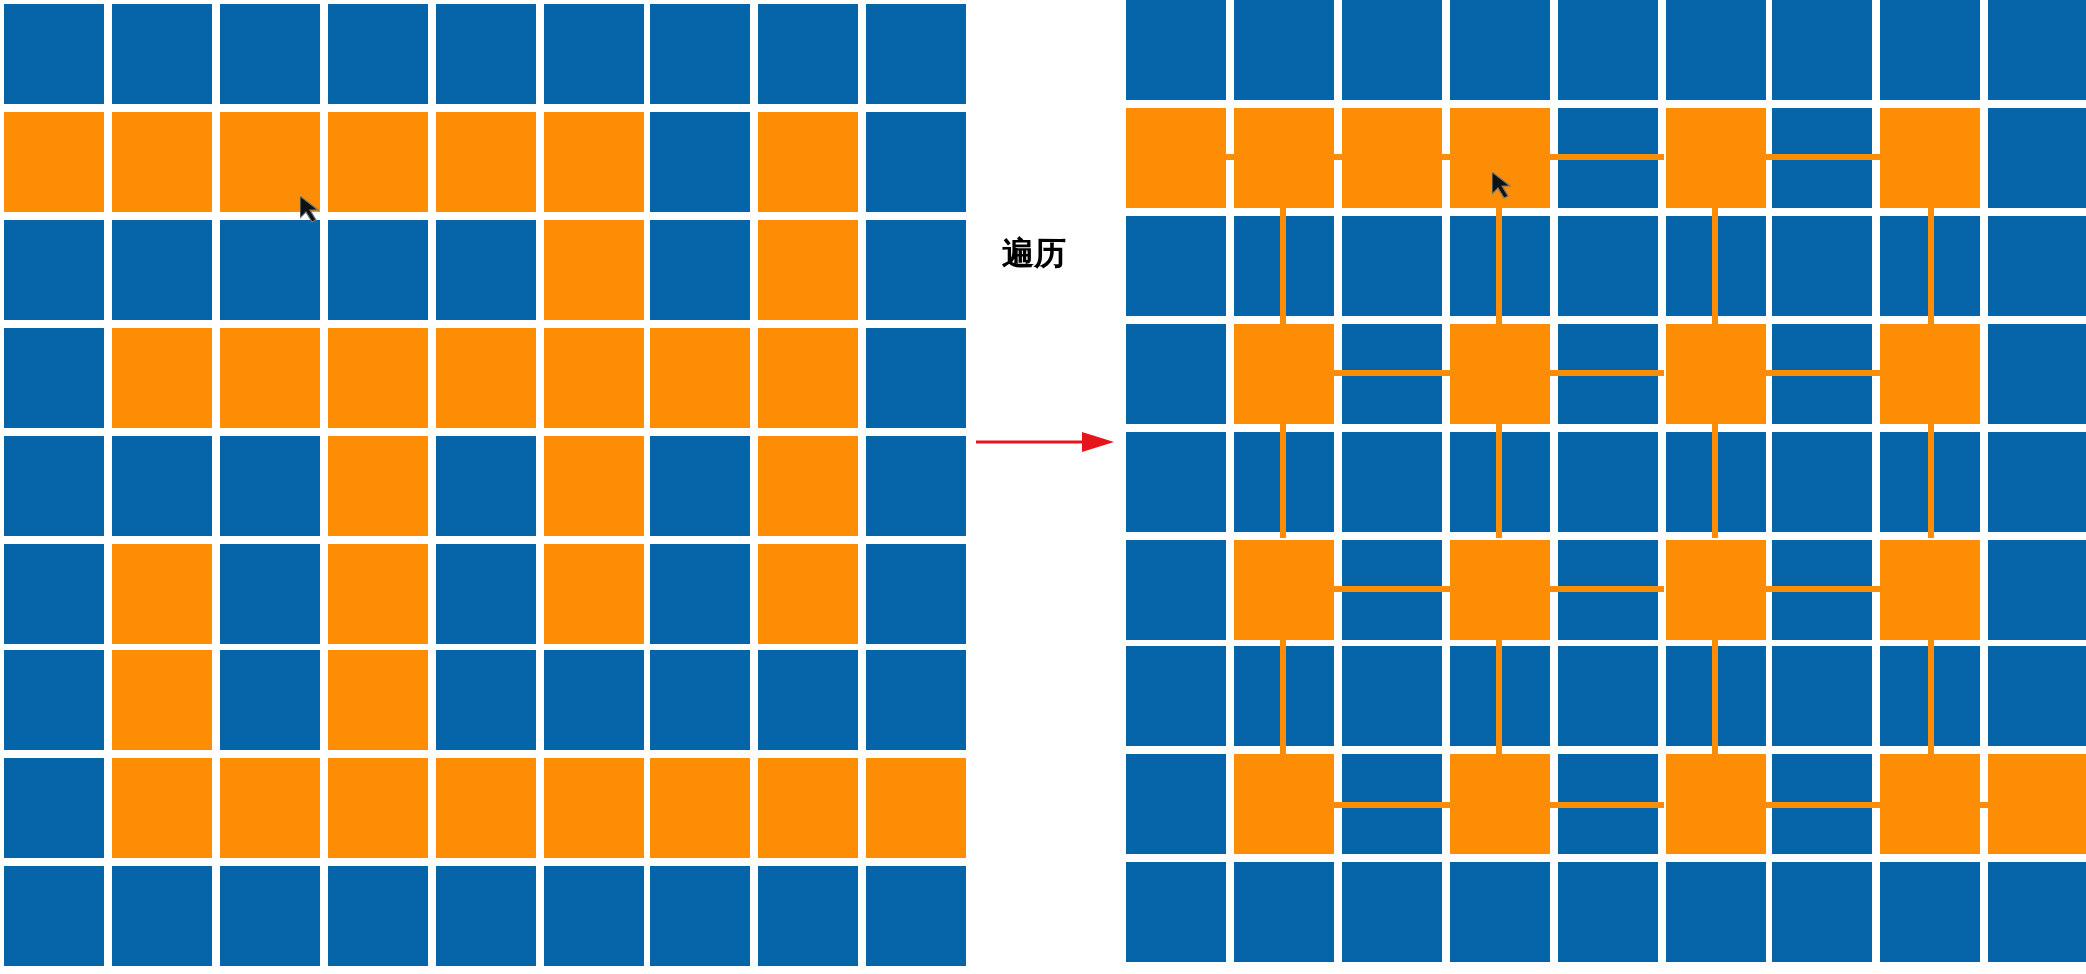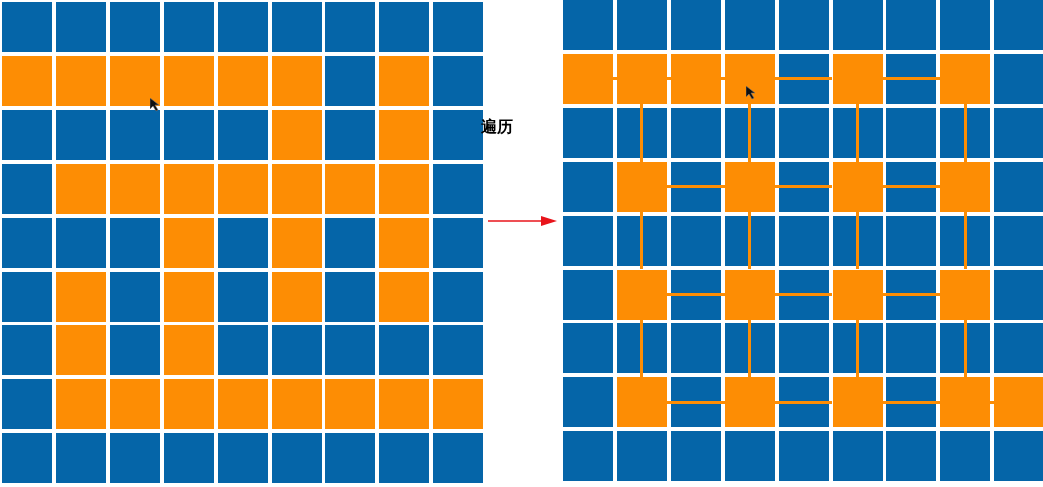--- a/index.html
+++ b/index.html
@@ -200,21 +200,21 @@
     <div class="link" style="top: 211.7px; height: 57.8px; left: 748.2px; width: 3px; background: rgb(253, 141, 4);"></div>
     <div class="link" style="top: 319.5px; height: 57.8px; left: 748.2px; width: 3px; background: rgb(253, 141, 4);"></div>
     <div class="link" style="top: 103.9px; height: 57.8px; left: 856px; width: 3px; background: rgb(253, 141, 4);"></div>
     <div class="link" style="top: 211.7px; height: 57.8px; left: 856px; width: 3px; background: rgb(253, 141, 4);"></div>
     <div class="link" style="top: 319.5px; height: 57.8px; left: 856px; width: 3px; background: rgb(253, 141, 4);"></div>
     <div class="link" style="top: 103.9px; height: 57.8px; left: 963.8px; width: 3px; background: rgb(253, 141, 4);"></div>
     <div class="link" style="top: 211.7px; height: 57.8px; left: 963.8px; width: 3px; background: rgb(253, 141, 4);"></div>
     <div class="link" style="top: 319.5px; height: 57.8px; left: 963.8px; width: 3px; background: rgb(253, 141, 4);"></div>
   </div>
 
-<div class="caption" style="left:481px; top:117px;">遍历</div>
+<div class="caption" style="left:501px; top:117px;">遍历</div>
 
 <svg class="arrow" style="left:0; top:0;" width="1043" height="487">
   <line id="arrow-line" stroke-width="1.5" x1="488" y1="221" x2="543" y2="221" stroke="#E8141B"></line>
   <polygon id="arrow-head" points="557,221 541,216 541,226" fill="#E8141B"></polygon>
 </svg>
 
 <div id="cursors">
     <svg width="12" height="16" style="position: absolute; left: 150px; top: 98px;">
       <polygon points="0,0 0,11 3,8 6,13 8,12 5,7 9,7" fill="#111" stroke="#777" stroke-width="0.6"></polygon>
     </svg>

